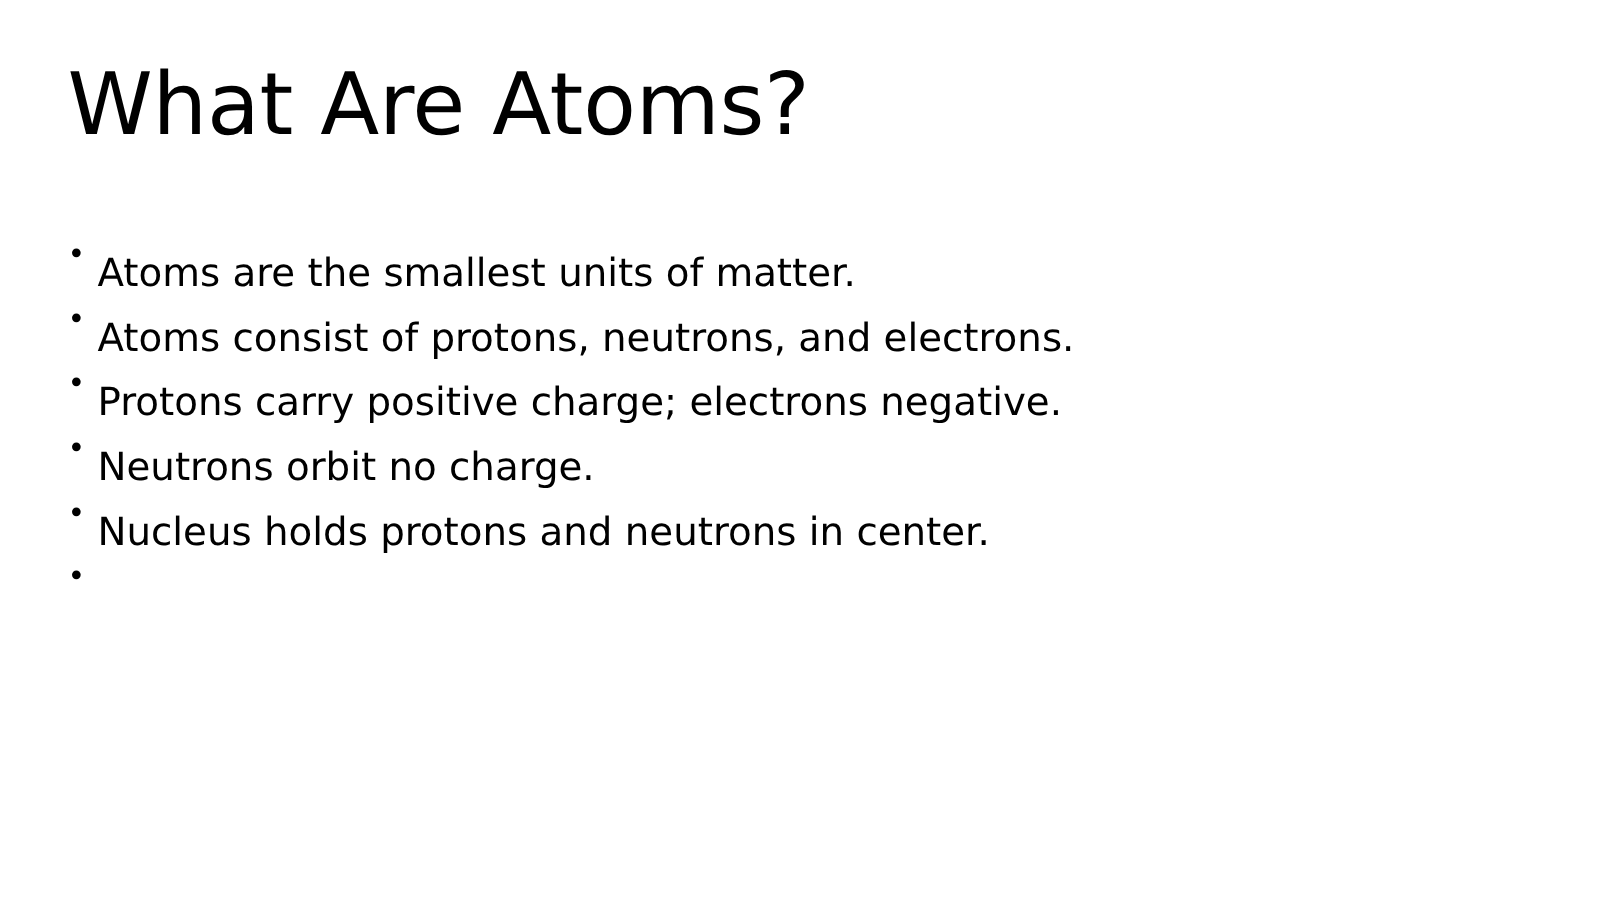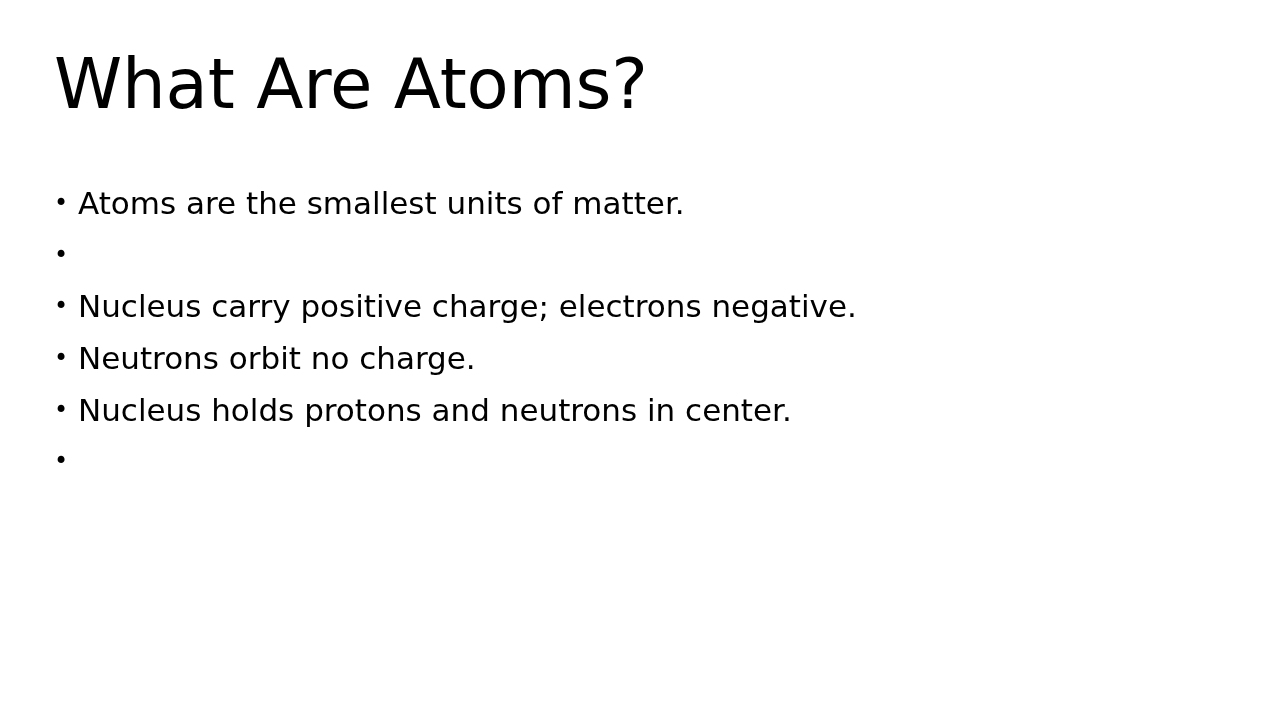--- a/index.html
+++ b/index.html
@@ -61,43 +61,45 @@
     flex: 0 0 auto;
     width: 24px;
     text-align: left;
     font-size: 24px;
     line-height: 51.7px;
     color: #000000;
   }
   .bullet-text {
     flex: 0 1 auto;
     line-height: 51.7px;
+    margin-top: 16px;
   }
 </style>
 </head>
 <body>
 
 <div class="slide">
 
   <h1 class="slide-title">What Are Atoms?</h1>
 
   <ul class="slide-body">
 
     <li class="bullet-item">
       <span class="bullet-marker">•</span>
       <span class="bullet-text">Atoms are the smallest units of matter.</span>
     </li>
 
     <li class="bullet-item">
       <span class="bullet-marker">•</span>
+      <span class="bullet-text">Atoms consist of protons, neutrons, and electrons.</span>
     </li>
 
     <li class="bullet-item">
       <span class="bullet-marker">•</span>
-      <span class="bullet-text">Nucleus carry positive charge; electrons negative.</span>
+      <span class="bullet-text">Protons carry positive charge; electrons negative.</span>
     </li>
 
     <li class="bullet-item">
       <span class="bullet-marker">•</span>
       <span class="bullet-text">Neutrons orbit no charge.</span>
     </li>
 
     <li class="bullet-item">
       <span class="bullet-marker">•</span>
       <span class="bullet-text">Nucleus holds protons and neutrons in center.</span>

